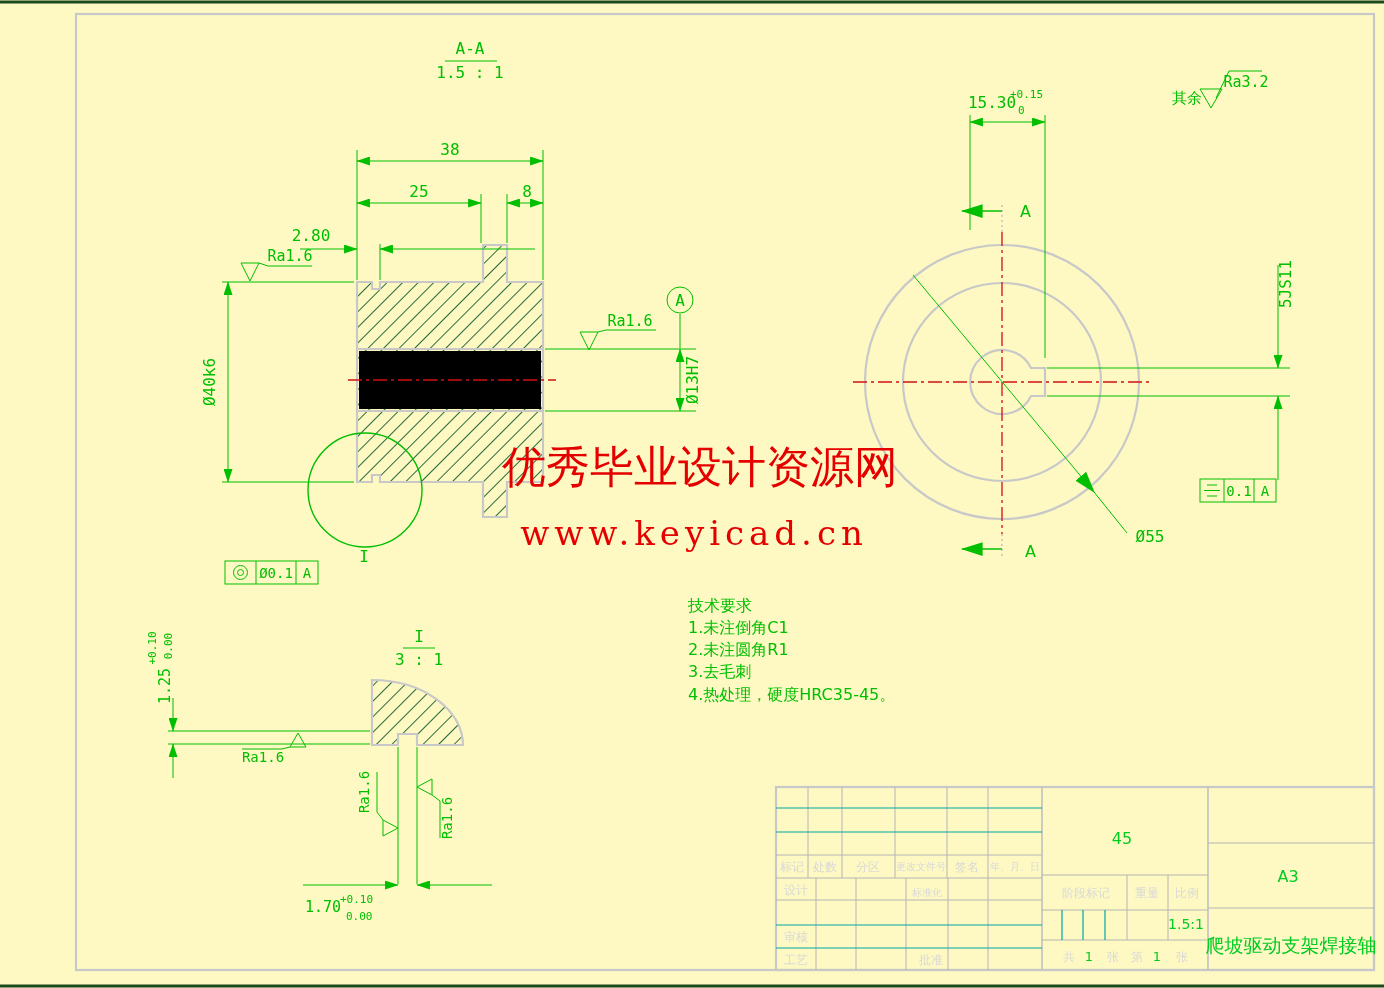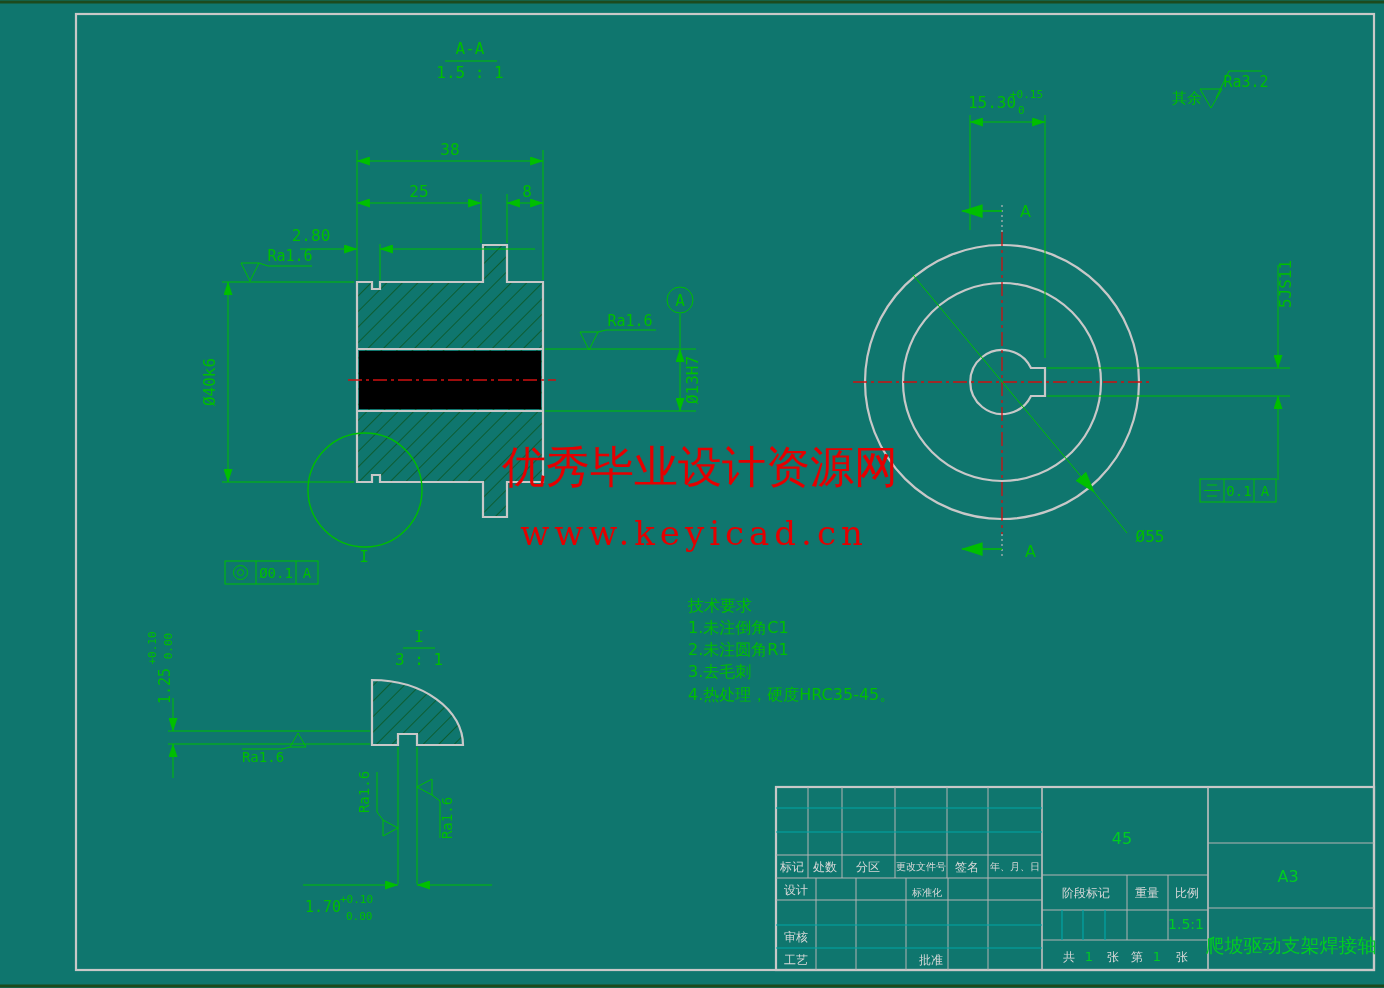--- a/index.html
+++ b/index.html
@@ -1,16 +1,16 @@
 <!DOCTYPE html>
 <html><head>
 <meta charset="utf-8">
 <style>
   html,body{margin:0;padding:0;background:#000;}
-  #stage{position:relative;width:1384px;height:988px;background:#0f766e;overflow:hidden;}
+  #stage{position:relative;width:1384px;height:988px;background:#fef9c3;overflow:hidden;}
   svg{display:block;}
   .g1{stroke:#00bf00;stroke-width:1;fill:none;}
   .g2{stroke:#00bf00;stroke-width:1.4;fill:none;}
   .w2{stroke:#c8c8c8;stroke-width:2.2;fill:none;}
   .w15{stroke:#c0c0c0;stroke-width:1.6;fill:none;}
   .w1{stroke:#b4b4b4;stroke-width:1;fill:none;}
   .cy{stroke:#00a5a5;stroke-width:1.2;fill:none;}
   .red{stroke:#cf1010;stroke-width:1.3;fill:none;stroke-dasharray:14 4 3 4;}
   .dot{stroke:#b8b8b8;stroke-width:1.2;fill:none;stroke-dasharray:2 3;}
   text.d{fill:#00bf00;font-family:"DejaVu Sans Mono",monospace;font-size:16px;text-anchor:middle;}

